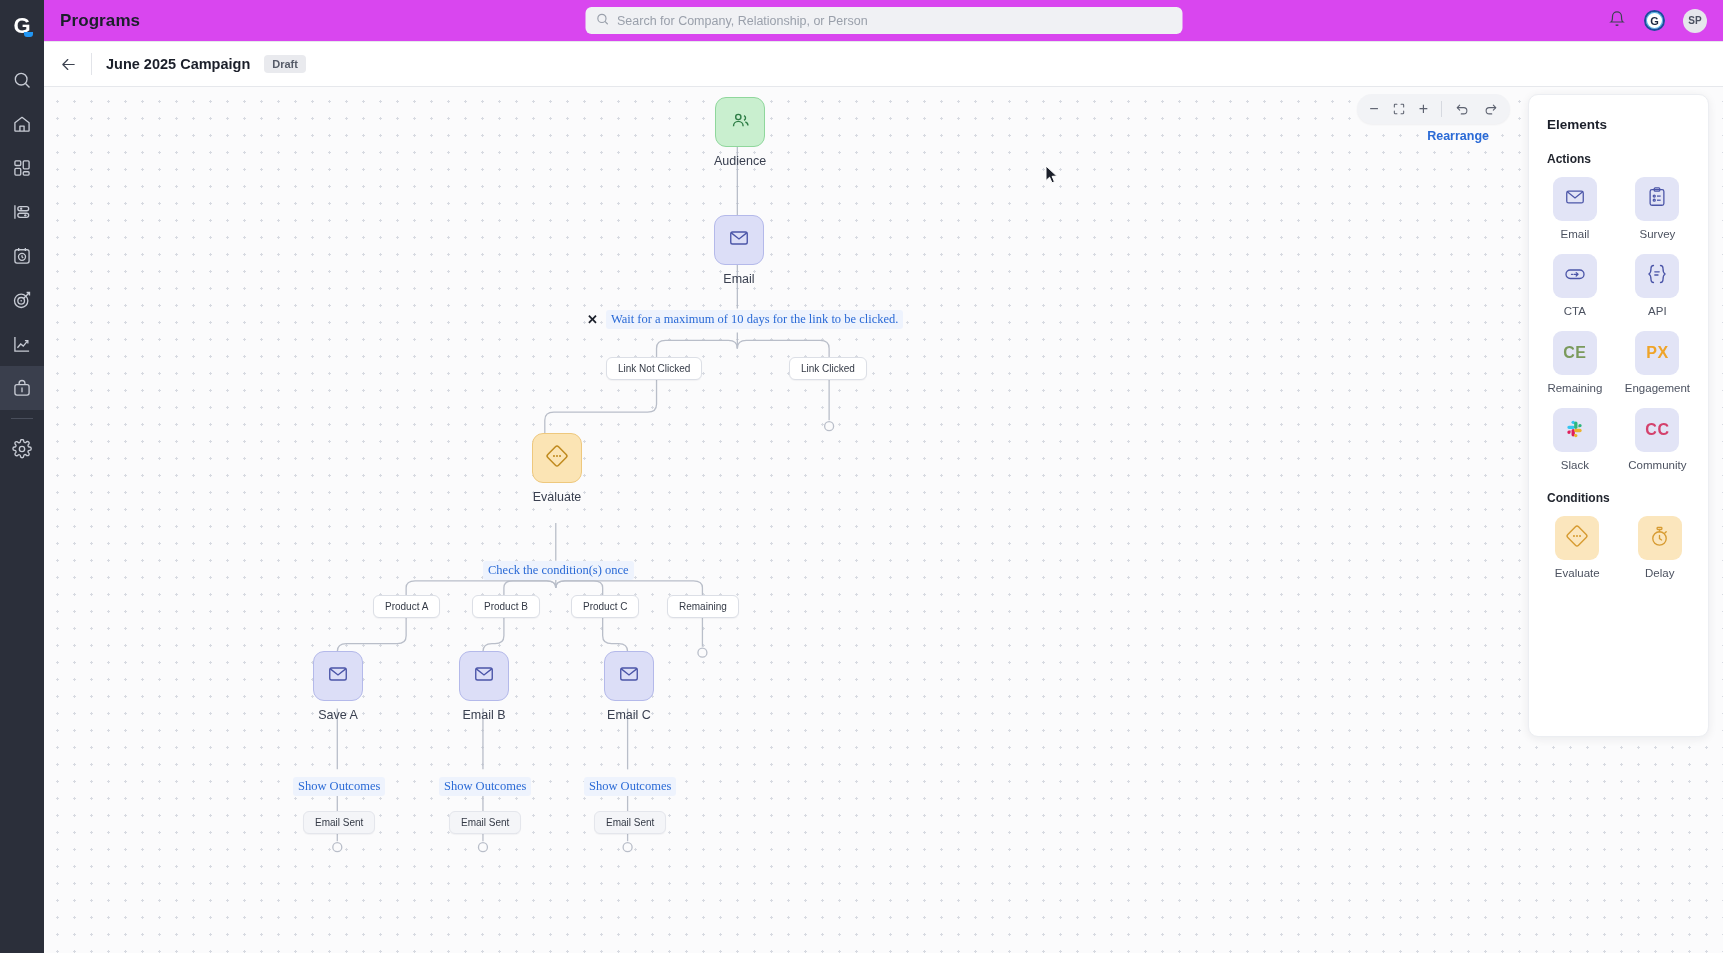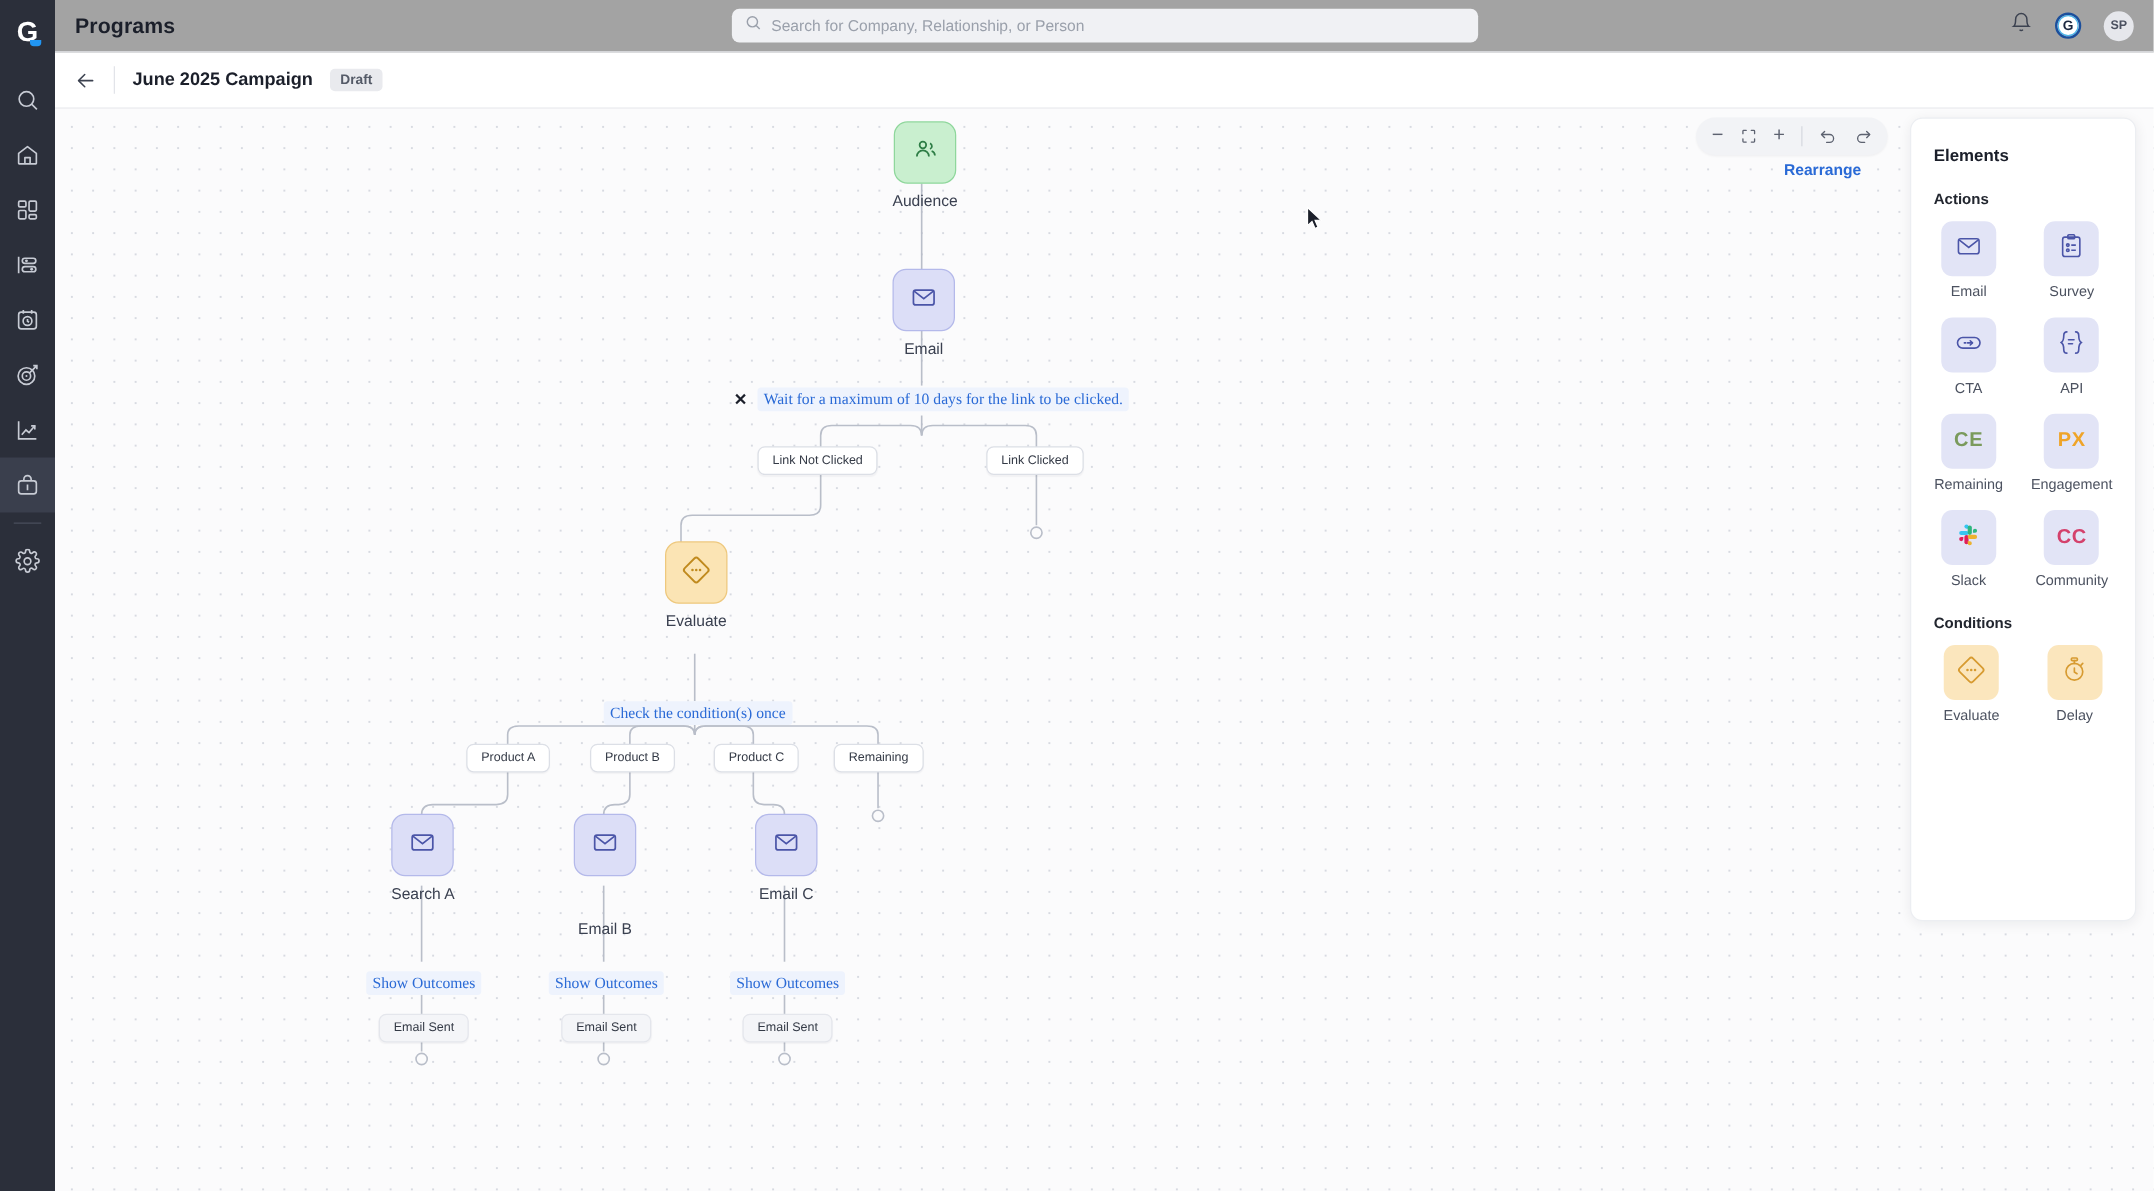--- a/index.html
+++ b/index.html
@@ -34,21 +34,21 @@
   }
   .rail-btn.active { background: #3a3f4d; }
   .rail-btn svg { display: block; }
   .rail-sep { width: 22px; height: 1px; background: #4a4f5c; margin: 8px 0; }
 
   
   .main { flex: 1 1 auto; display: flex; flex-direction: column; min-width: 0; }
 
   
   .topbar {
-    height: 42px; background: #a3a3a3; border-bottom: 1px solid #e6e8ec;
+    height: 42px; background: #d946ef; border-bottom: 1px solid #e6e8ec;
     display: flex; align-items: center; padding: 16px 16px; position: relative;
     flex: 0 0 42px;
   }
   .topbar-title { font-size: 17px; font-weight: 700; color: #1b1f2a; letter-spacing: .1px; }
   .searchwrap {
     position: absolute; left: 50%; transform: translateX(-50%);
     width: 597px; height: 27px; background: #f0f1f4; border-radius: 6px;
     display: flex; align-items: center; padding: 0 10px; gap: 8px;
   }
   .searchwrap svg { flex: 0 0 auto; color: #9aa0ab; }
@@ -405,24 +405,24 @@
 
       <div class="node" style="left:269px; top:564px;">
         <div class="node-box email">
           <span>
             <svg width="22" height="22" viewBox="0 0 24 24" fill="none" stroke="currentColor" stroke-width="1.5">
                 <rect x="3" y="5.5" width="18" height="13" rx="2"></rect>
                 <path d="M3.6 6.4 12 13l8.4-6.6"></path>
               </svg>
           </span>
         </div>
-        <div class="node-label">Search A</div>
-      </div>
-
-      <div class="node" style="left:415px; top:564px;gap:28px;">
+        <div class="node-label">Save A</div>
+      </div>
+
+      <div class="node" style="left:415px; top:564px;">
         <div class="node-box email">
           <span>
             <svg width="22" height="22" viewBox="0 0 24 24" fill="none" stroke="currentColor" stroke-width="1.5">
                 <rect x="3" y="5.5" width="18" height="13" rx="2"></rect>
                 <path d="M3.6 6.4 12 13l8.4-6.6"></path>
               </svg>
           </span>
         </div>
         <div class="node-label">Email B</div>
       </div>

